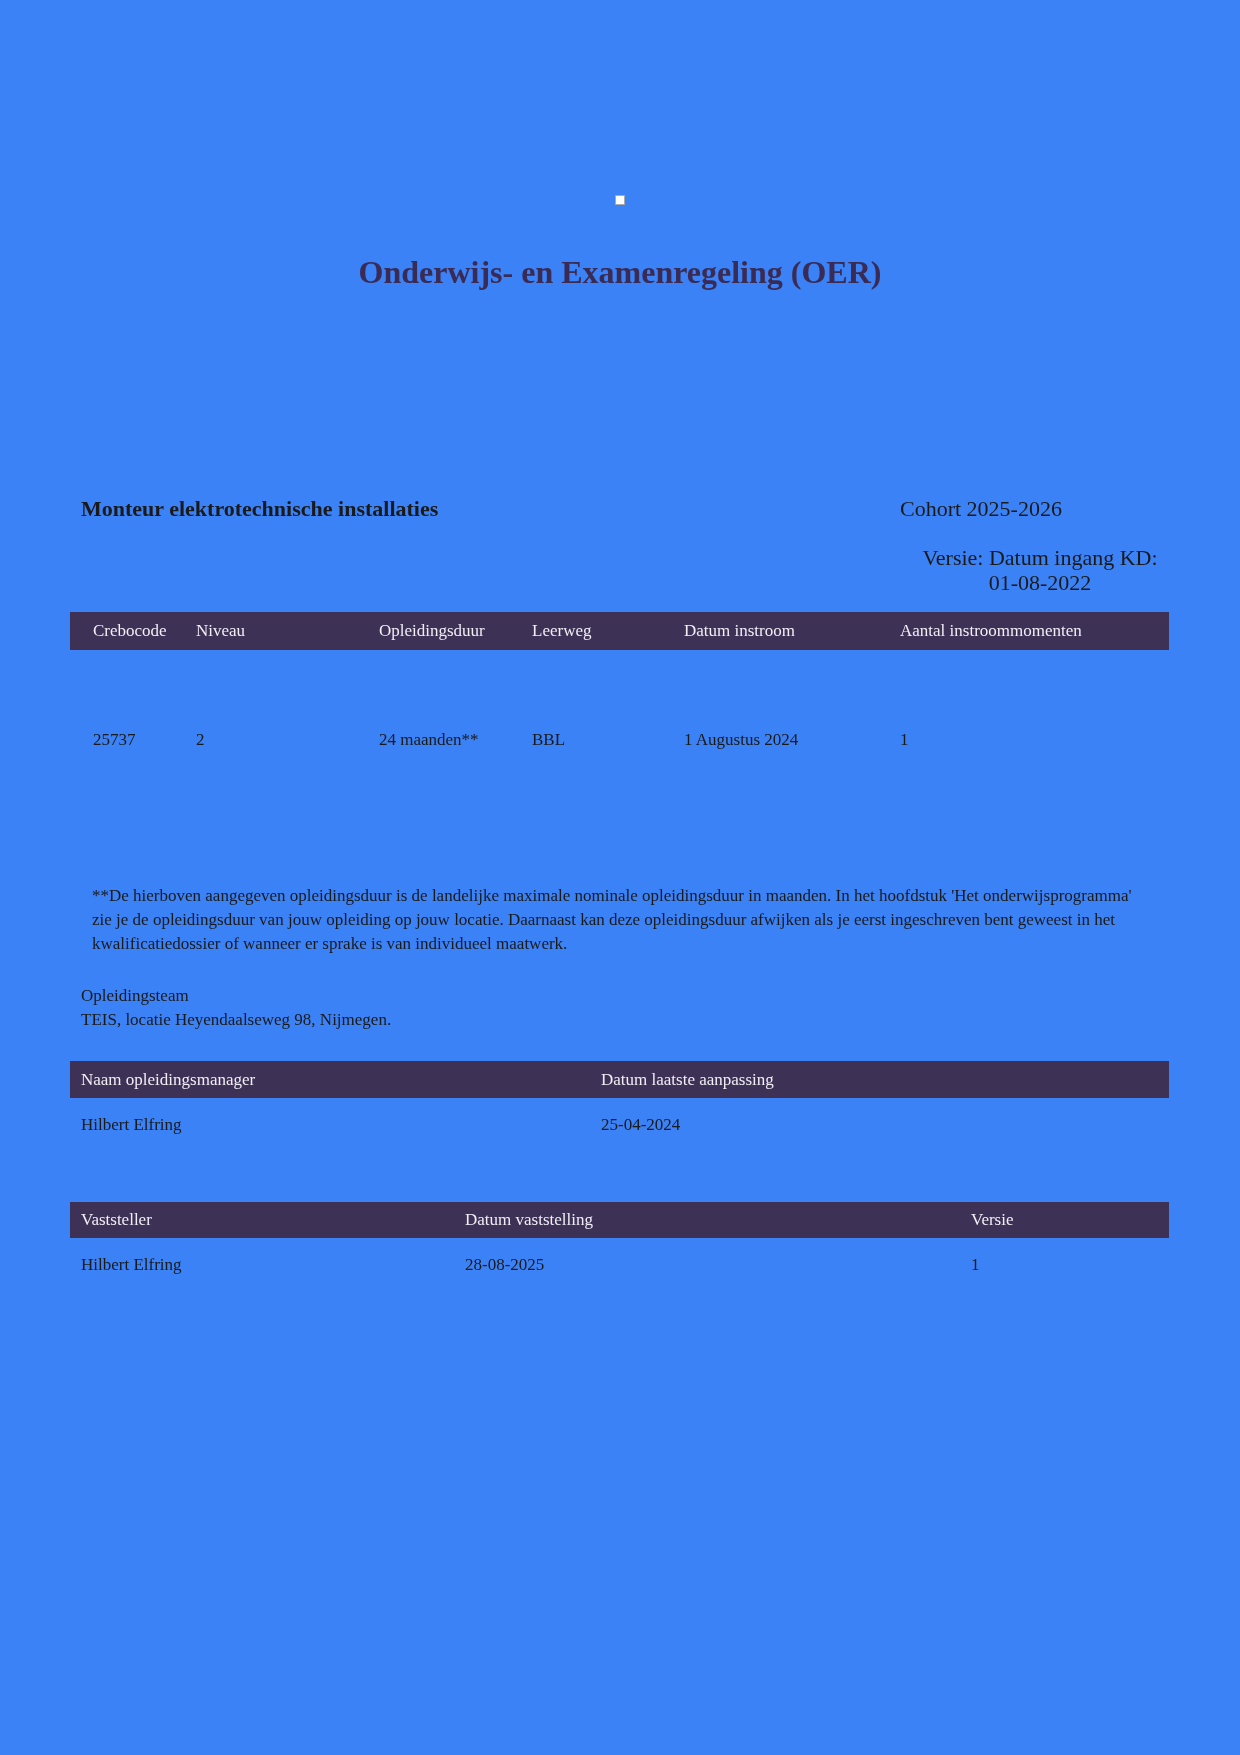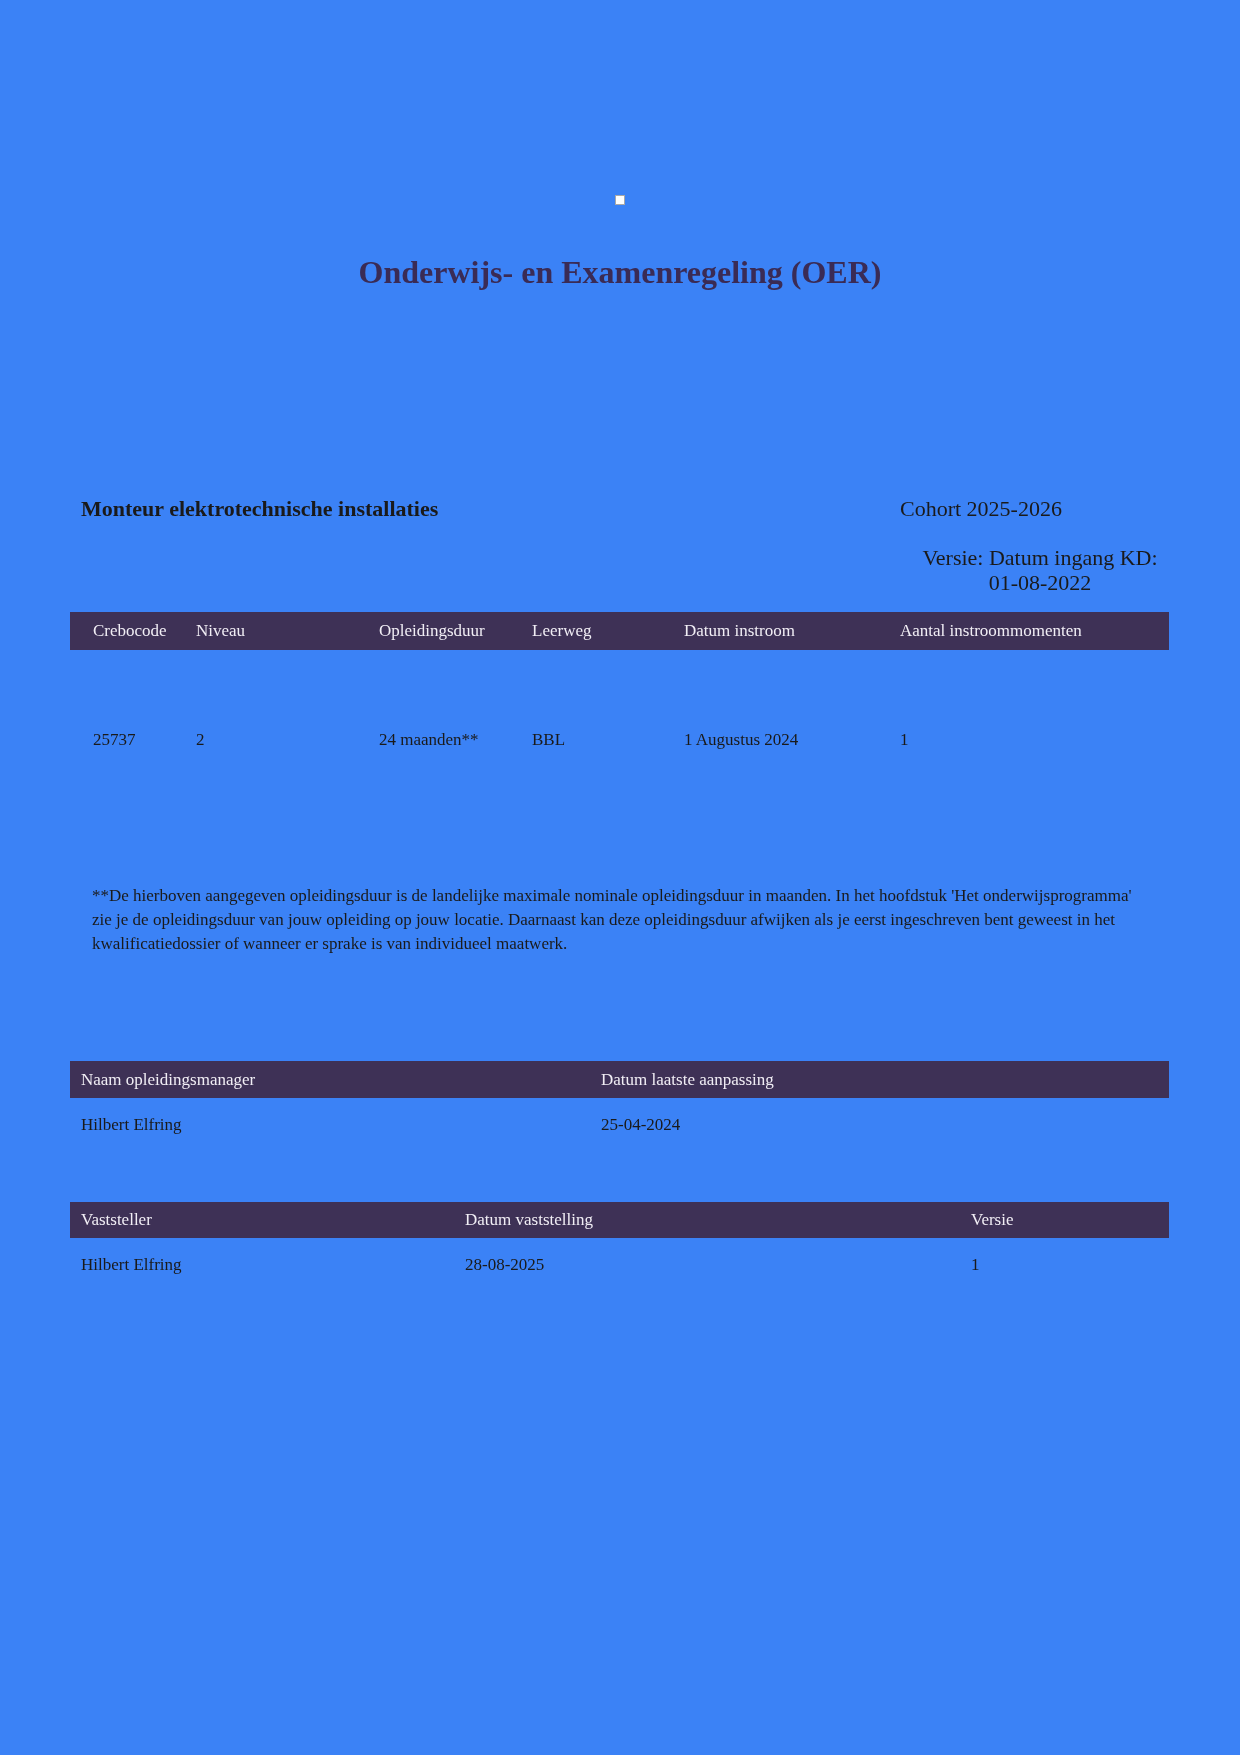--- a/index.html
+++ b/index.html
@@ -113,20 +113,24 @@
 
   <span class="dcell drow-1 c1-1">25737</span>
   <span class="dcell drow-1 c1-2">2</span>
   <span class="dcell drow-1 c1-3">24 maanden**</span>
   <span class="dcell drow-1 c1-4">BBL</span>
   <span class="dcell drow-1 c1-5">1 Augustus 2024</span>
   <span class="dcell drow-1 c1-6">1</span>
 
   <div class="abs note-paragraph">**De hierboven aangegeven opleidingsduur is de landelijke maximale nominale opleidingsduur in maanden. In het hoofdstuk 'Het onderwijsprogramma' zie je de opleidingsduur van jouw opleiding op jouw locatie. Daarnaast kan deze opleidingsduur afwijken als je eerst ingeschreven bent geweest in het kwalificatiedossier of wanneer er sprake is van individueel maatwerk.</div>
 
+  <div class="abs team-block">
+    <div>Opleidingsteam</div>
+    <div>TEIS, locatie Heyendaalseweg 98, Nijmegen.</div>
+  </div>
 
   <div class="abs bar bar-2"></div>
   <span class="hcell hcell-2 c2-1">Naam opleidingsmanager</span>
   <span class="hcell hcell-2 c2-2">Datum laatste aanpassing</span>
 
   <span class="dcell drow-2 c2-1">Hilbert Elfring</span>
   <span class="dcell drow-2 c2-2">25-04-2024</span>
 
   <div class="abs bar bar-3"></div>
   <span class="hcell hcell-3 c3-1">Vaststeller</span>

